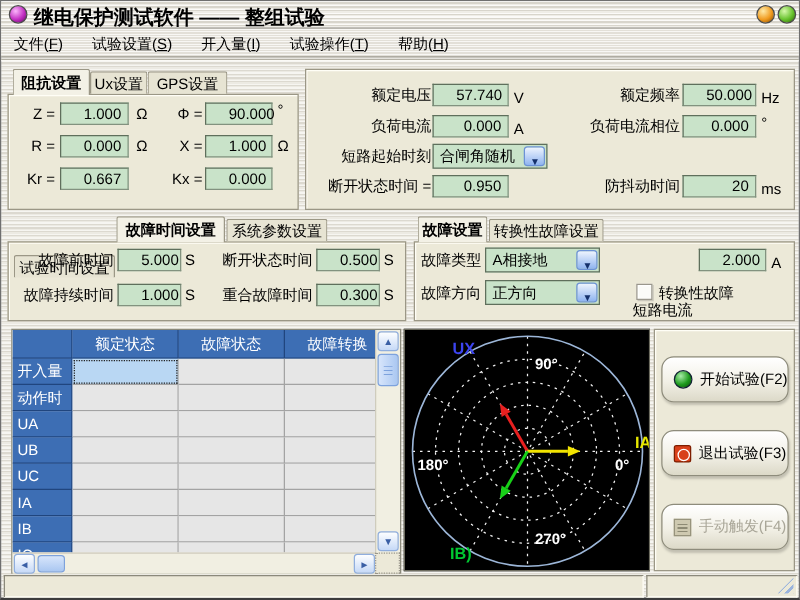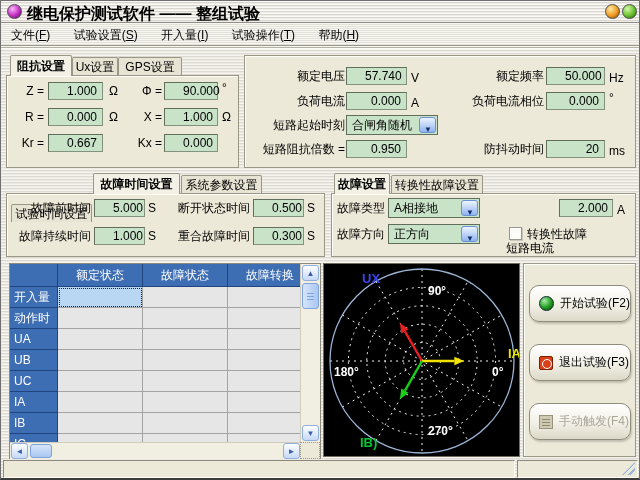--- a/index.html
+++ b/index.html
@@ -164,21 +164,21 @@
     <div class="fld" style="left:101px;top:36px;width:61px;">0.000</div>
     <div class="unit" style="left:166px;top:38px;">A</div>
     <div class="lbl r" style="left:170px;top:36px;width:129px;">负荷电流相位</div>
     <div class="fld" style="left:301px;top:36px;width:59px;">0.000</div>
     <div class="unit" style="left:364px;top:33px;">°</div>
     <div class="lbl r" style="left:4px;top:60px;width:96px;">短路起始时刻</div>
     <div class="dd" style="left:101px;top:59px;width:92px;">
       <span>合闸角随机</span>
       <span class="dd-btn"></span>
     </div>
-    <div class="lbl r" style="left:4px;top:84px;width:96px;">短路阻抗倍数 =</div>
+    <div class="lbl r" style="left:4px;top:84px;width:96px;">断开状态时间 =</div>
     <div class="fld" style="left:101px;top:84px;width:61px;">0.950</div>
     <div class="lbl r" style="left:170px;top:84px;width:129px;">防抖动时间</div>
     <div class="fld" style="left:301px;top:84px;width:59px;">20</div>
     <div class="unit" style="left:364px;top:86px;">ms</div>
   </div>
 
   <div class="panel" style="left:5px;top:172px;width:319px;height:84px;">
     <div class="tab" style="left:5px;width:81px;margin-top:29px;">试验时间设置</div>
     <div class="tab active" style="left:87px;width:87px;">故障时间设置</div>
     <div class="tab" style="left:175px;width:81px;">系统参数设置</div>

